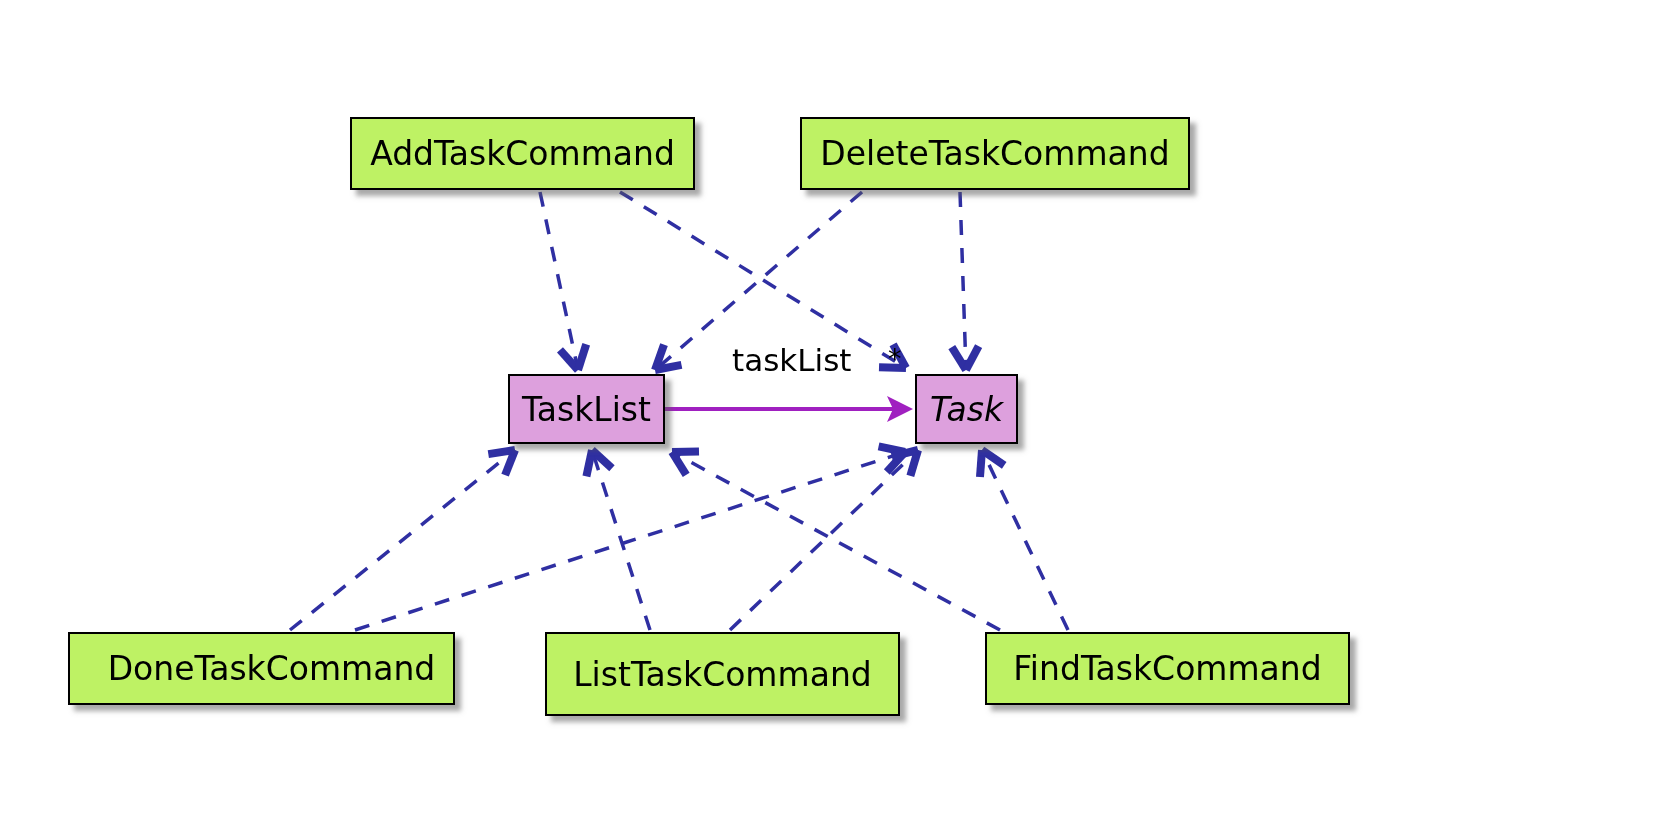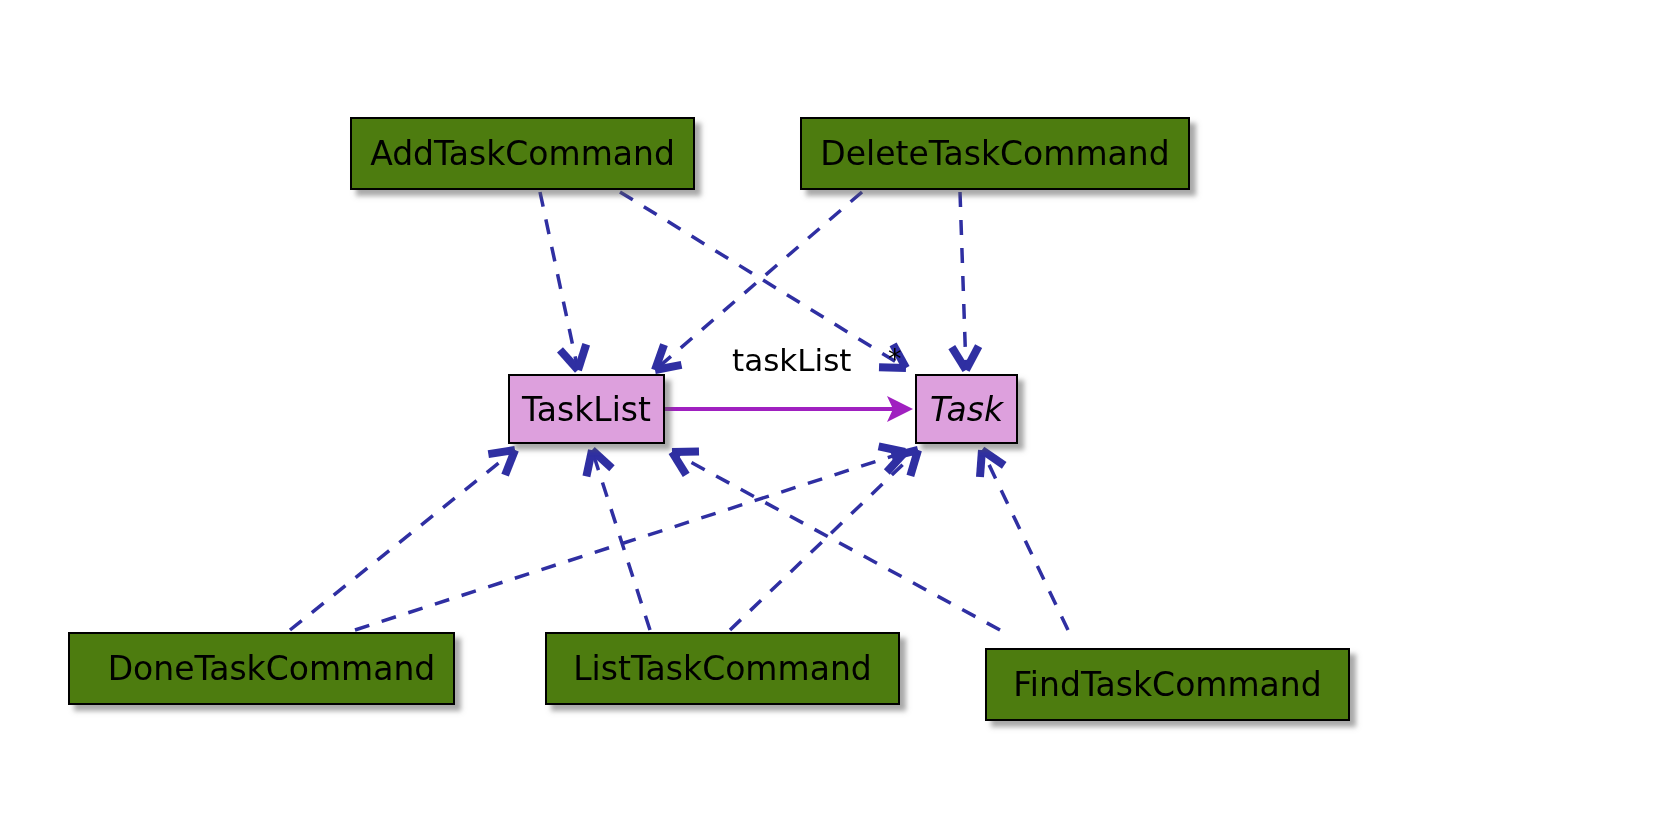--- a/index.html
+++ b/index.html
@@ -35,21 +35,21 @@
     justify-content: flex-start;
     color: #000000;
     font-family: "DejaVu Sans", sans-serif;
     font-size: 33px;
     line-height: 1;
     white-space: nowrap;
     letter-spacing: 0px;
     box-shadow: 6px 6px 5px rgba(90, 90, 90, 0.52);
   }
   .node.command {
-    background: #4d7c0f;
+    background: #bef264;
   }
   .node.entity {
     background: #DDA0DD;
   }
   .node-label {
     padding: 0 9px;
     width: 100%;
     text-align: center;
   }
   .assoc-label {
@@ -144,24 +144,24 @@
       </div>
       <div class="node entity" style="left: 508px; top: 374px; width: 157px; height: 70px;">
         <span class="node-label">TaskList</span>
       </div>
       <div class="node entity" style="left: 915px; top: 374px; width: 103px; height: 70px; font-style: italic;">
         <span class="node-label">Task</span>
       </div>
       <div class="node command" style="left: 68px; top: 632px; width: 387px; height: 73px; padding-left: 20px;">
         <span class="node-label">DoneTaskCommand</span>
       </div>
-      <div class="node command" style="left: 545px; top: 632px; width: 355px; height: 73px;">
+      <div class="node command" style="left: 545px; top: 632px; width: 355px; height: 84px;">
         <span class="node-label">ListTaskCommand</span>
       </div>
-      <div class="node command" style="left: 985px; top: 632px; width: 365px; height: 73px; margin-top: 16px;">
+      <div class="node command" style="left: 985px; top: 632px; width: 365px; height: 73px;">
         <span class="node-label">FindTaskCommand</span>
       </div>
     </div>
 
   <div class="assoc-label" id="assoc-label" style="left: 732px; top: 345px;">taskList</div>
 
   <div class="mult-label" id="mult-label" style="left: 888px; top: 345px;">*</div>
 
 </div>
 

